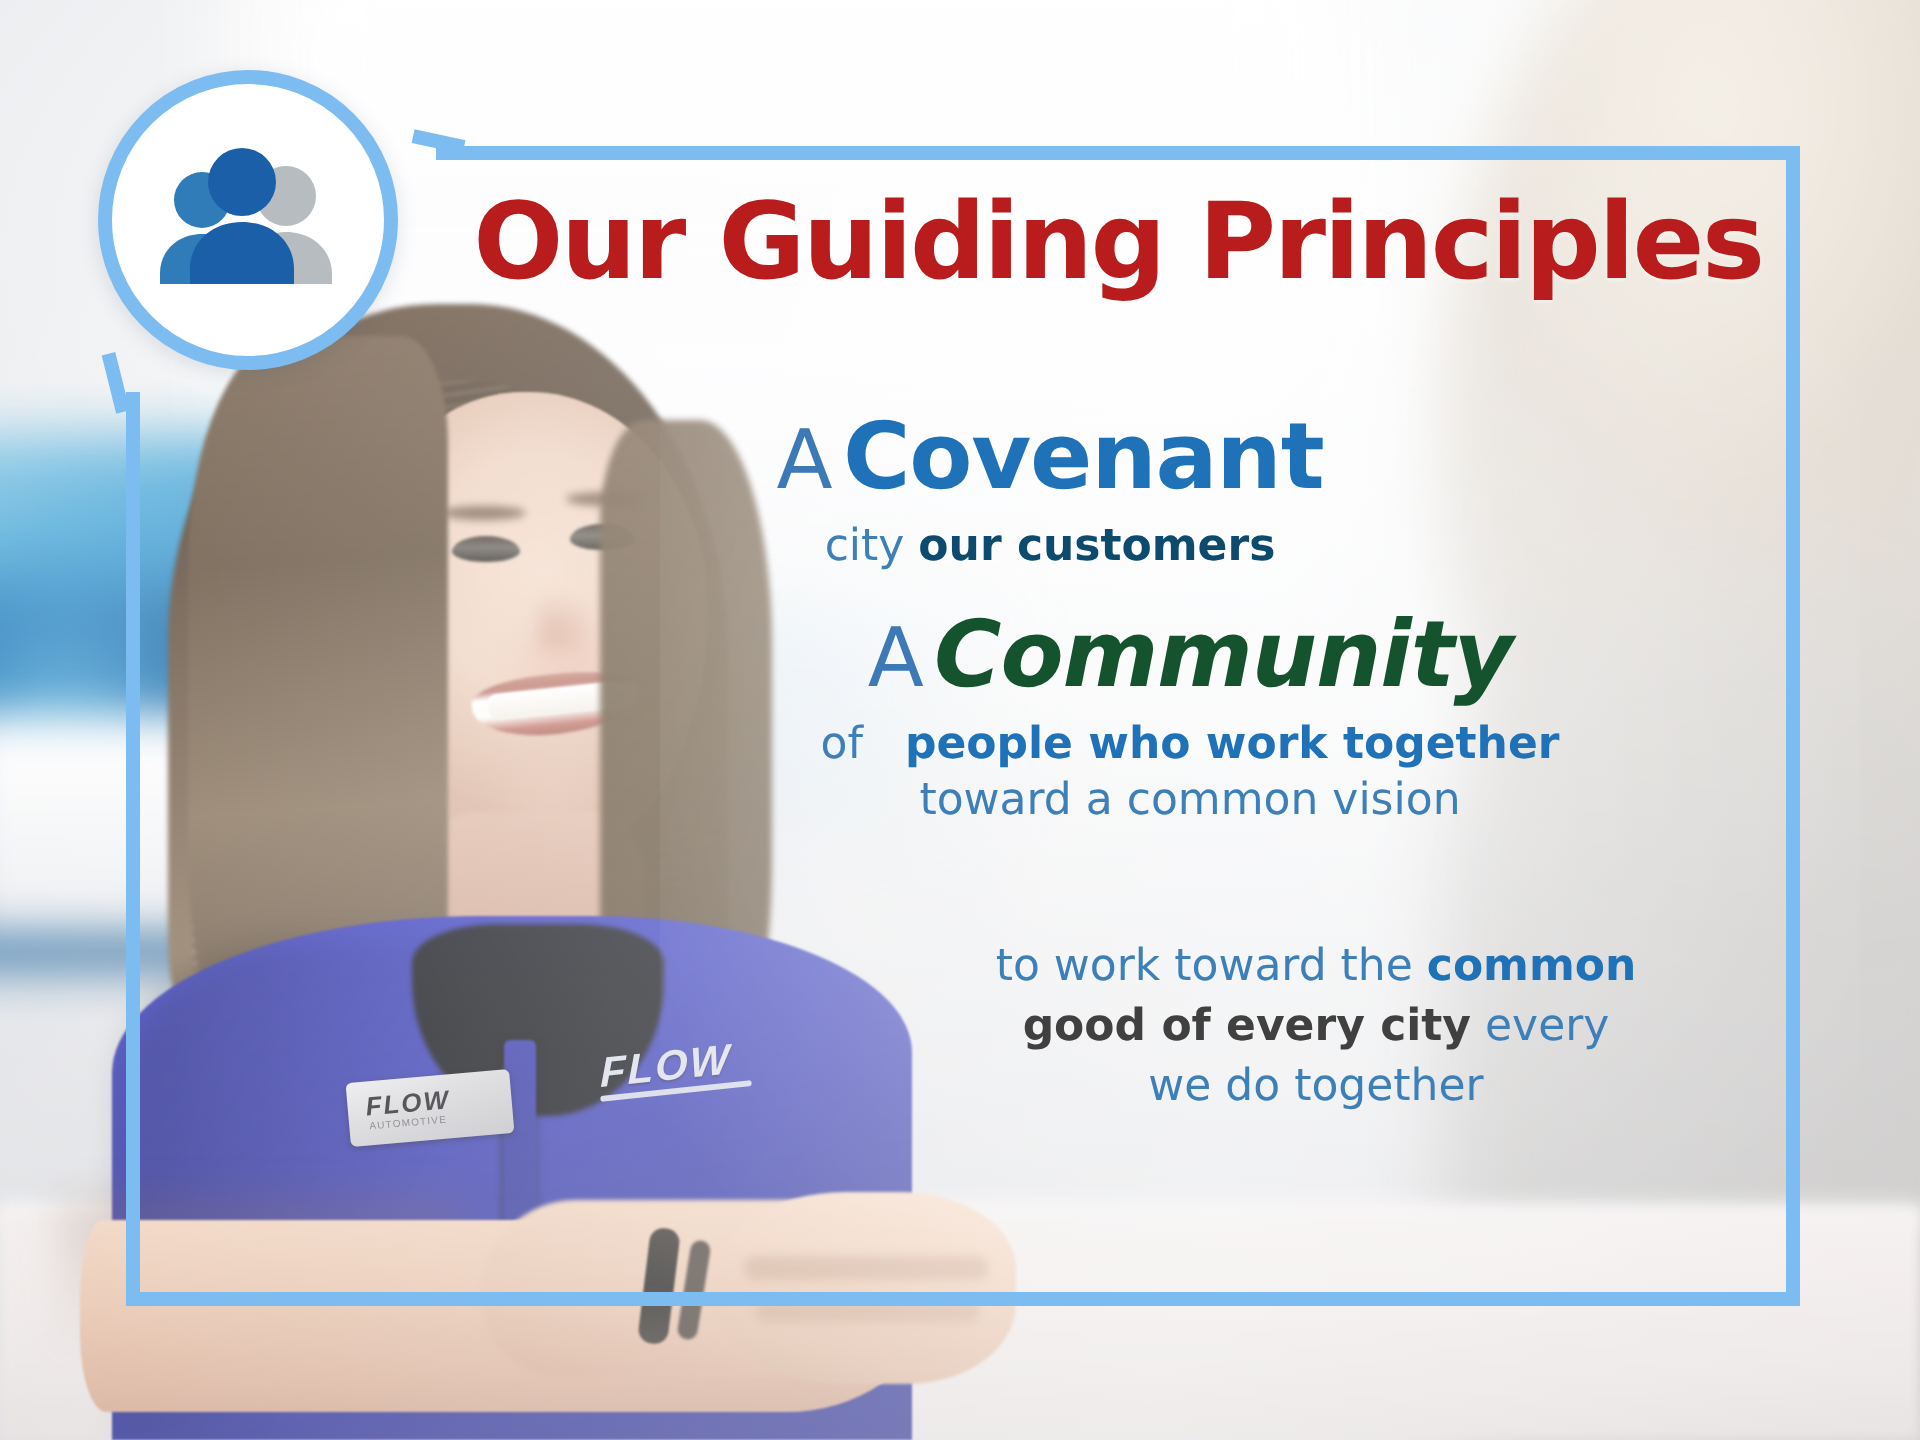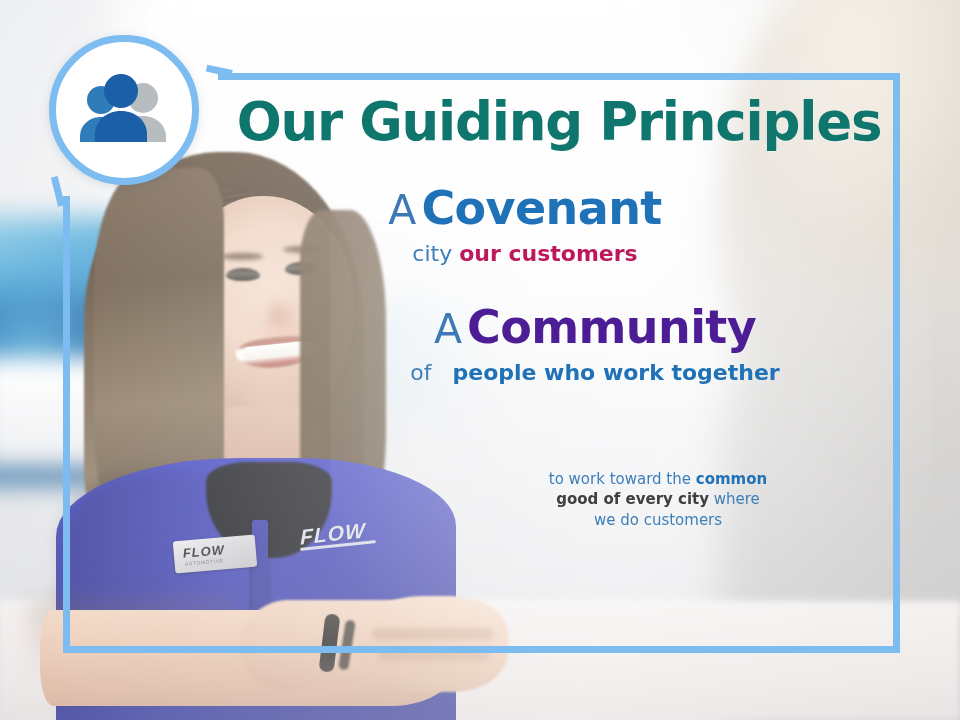--- a/index.html
+++ b/index.html
@@ -365,24 +365,24 @@
   }
   .block .sub{
     font-family:"DejaVu Sans","Liberation Sans",sans-serif;
     font-size:22px;
     line-height:1.30;
     color:#3d7fb9;
     margin-top:7px;
   }
   .sub b{ font-weight:bold; color:#2273b7; }
 
-  #blk-covenant  { left:330px; top:184px; width:390px; text-align:center; }
+  #blk-covenant  { left:330px; top:204px; width:390px; text-align:center; }
   #blk-community { left:395px; top:303px; width:400px; text-align:center; }
   #blk-commitment{ left:448px; top:462px; width:420px; text-align:center; }
-  #blk-commitment .sub{ font-size:15px; line-height:1.36; }
+  #blk-commitment .sub{ font-size:22px; line-height:1.36; }
 </style>
 </head>
 <body>
 
 <div class="stage">
 
   <div class="photo">
     <div class="bg-base"></div>
     <div class="bg-window"></div>
     <div class="bg-car"></div>
@@ -457,36 +457,36 @@
       <circle cx="27" cy="26" r="14" fill="#2f7cb8"></circle>
       <path d="M27 43c-12 0-21 8.5-21 19.5V68h42v-5.5C48 51.5 39 43 27 43z" fill="#2f7cb8"></path>
 
       <circle cx="47" cy="17" r="17" fill="#1a5fa8"></circle>
       <path d="M47 37c-15 0-26 10-26 23.5V68h52v-7.5C73 47 62 37 47 37z" fill="#1a5fa8"></path>
     </svg>
   </div>
 
   <div class="content">
 
-    <div class="title" style="color: #0f766e;">Our Guiding Principles</div>
+    <div class="title" style="color: #b91c1c;">Our Guiding Principles</div>
 
     <div class="block" id="blk-covenant">
       <div class="head">
         <span class="art" style="color: rgb(61, 121, 182);">A</span>
         <span class="key" style="color: rgb(32, 114, 184);">Covenant</span>
       </div>
-      <div class="sub" style="color: rgb(61, 127, 185);"><span>city </span><b style="color: #be185d;">our customers</b></div>
+      <div class="sub" style="color: rgb(61, 127, 185);"><span>city </span><b style="color: #0c4a6e;">our customers</b></div>
     </div>
 
     <div class="block" id="blk-community">
       <div class="head">
         <span class="art" style="color: rgb(61, 121, 182);">A</span>
-        <span class="key" style="color: #4c1d95;">Community</span>
+        <span class="key" style="color: #14532d; font-style: italic;">Community</span>
       </div>
-      <div class="sub" style="color: rgb(61, 127, 185);"><span>of </span><b style="color: rgb(32, 114, 184); margin-left: 14px;">people who work together</b><br></div>
+      <div class="sub" style="color: rgb(61, 127, 185);"><span>of </span><b style="color: rgb(32, 114, 184); margin-left: 14px;">people who work together</b><br><span>toward a common vision</span></div>
     </div>
 
     <div class="block" id="blk-commitment">
-      <div class="sub" style="color: rgb(61, 127, 185);"><span>to work toward the </span><b style="color: rgb(32, 114, 184);">common</b><br><b style="color: #404040;">good of every city</b><span> where</span><br><span>we do customers</span></div>
+      <div class="sub" style="color: rgb(61, 127, 185);"><span>to work toward the </span><b style="color: rgb(32, 114, 184);">common</b><br><b style="color: #404040;">good of every city</b><span> every</span><br><span>we do together</span></div>
     </div>
 
   </div>
 </div>
 
 </body></html>

